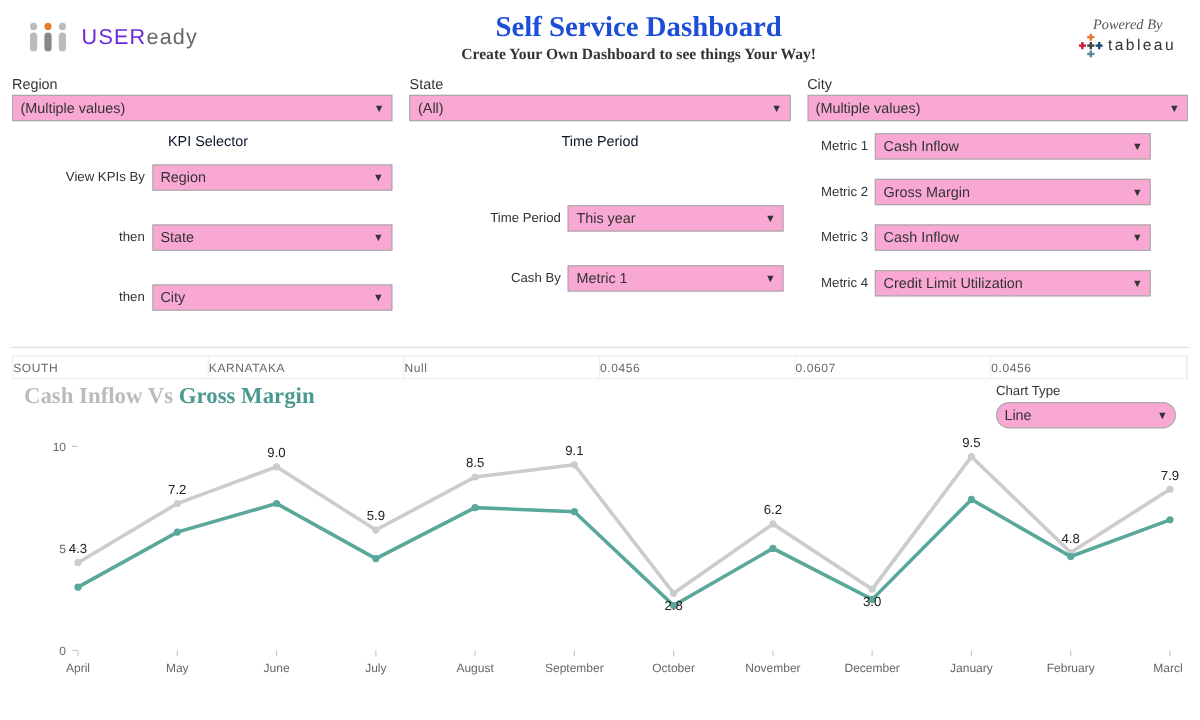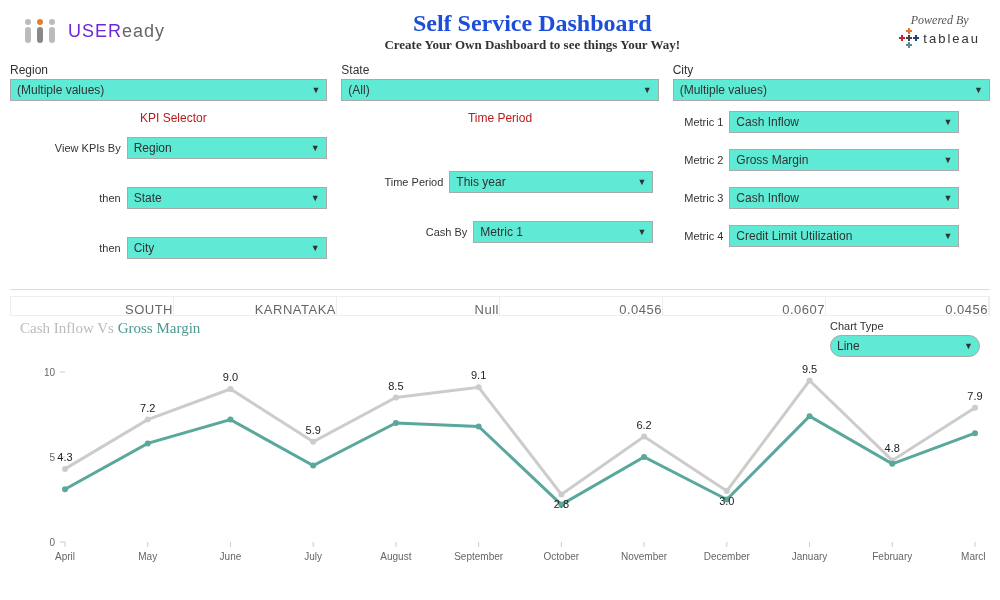--- a/index.html
+++ b/index.html
@@ -83,38 +83,38 @@
 .select-box {
   width: 100%;
   border: 1px solid #aaa;
   height: 22px;
   display: flex;
   align-items: center;
   justify-content: space-between;
   padding: 0 6px;
   font-size: 12px;
   color: #333;
-  background: #5eead4;
+  background: #f9a8d4;
 }
 .select-box .chev {
   font-size: 9px;
   color: #333;
 }
 .selectors-row {
   display: flex;
   padding: 2px 10px 0 10px;
 }
 .sel-col {
   flex: 1;
   padding: 0 10px;
 }
 .sel-heading {
   text-align: center;
   font-size: 12px;
-  color: #b91c1c;
+  color: #0f172a;
   margin-bottom: 12px;
 }
 .sel-line {
   display: flex;
   align-items: center;
   gap: 6px;
   margin-bottom: 28px;
   justify-content: flex-end;
 }
 .sel-line .lab {
@@ -147,38 +147,38 @@
 }
 .data-row {
   display: flex;
   margin: 6px 10px 0 10px;
   border: 1px solid #eee;
   height: 20px;
   overflow: hidden;
 }
 .data-row div {
   flex: 1;
-  text-align: right;
-  font-size: 13px;
+  text-align: left;
+  font-size: 10px;
   font-family: Verdana, sans-serif;
   letter-spacing: 0.5px;
   color: #666;
   padding-top: 5px;
   border-right: 1px solid #eee;
 }
 .chart-meta {
   display: flex;
   justify-content: space-between;
   padding: 4px 20px 0 20px;
   align-items: flex-start;
 }
 .chart-title-wrap {
   font-family: Georgia, serif;
-  font-size: 15px;
-  font-weight: normal;
+  font-size: 19px;
+  font-weight: bold;
   text-align: center;
 }
 .ct1 { color: #bbb; }
 .ct2 { color: #4a9a8f; }
 .chart-type-block { text-align: left; }
 .chart-type-block .lab { font-size: 11px; margin-bottom: 3px; color: #333; }
 .chart-type-block .select-box { width: 150px; border-radius: 11px; }
 .chart-area {
   position: relative;
   height: 210px;
@@ -281,21 +281,21 @@
         <span class="chev">▼</span>
       </div>
     </div>
   </div>
 
   <div class="sel-col">
     <div class="sel-heading">Time Period</div>
     <div style="height:34px"></div>
     <div class="sel-line">
       <span class="lab">Time Period</span>
-      <div class="select-box" style="width:204px">
+      <div class="select-box" style="width:180px">
         <span>This year</span>
         <span class="chev">▼</span>
       </div>
     </div>
     <div class="sel-line">
       <span class="lab">Cash By</span>
       <div class="select-box" style="width:180px">
         <span>Metric 1</span>
         <span class="chev">▼</span>
       </div>

